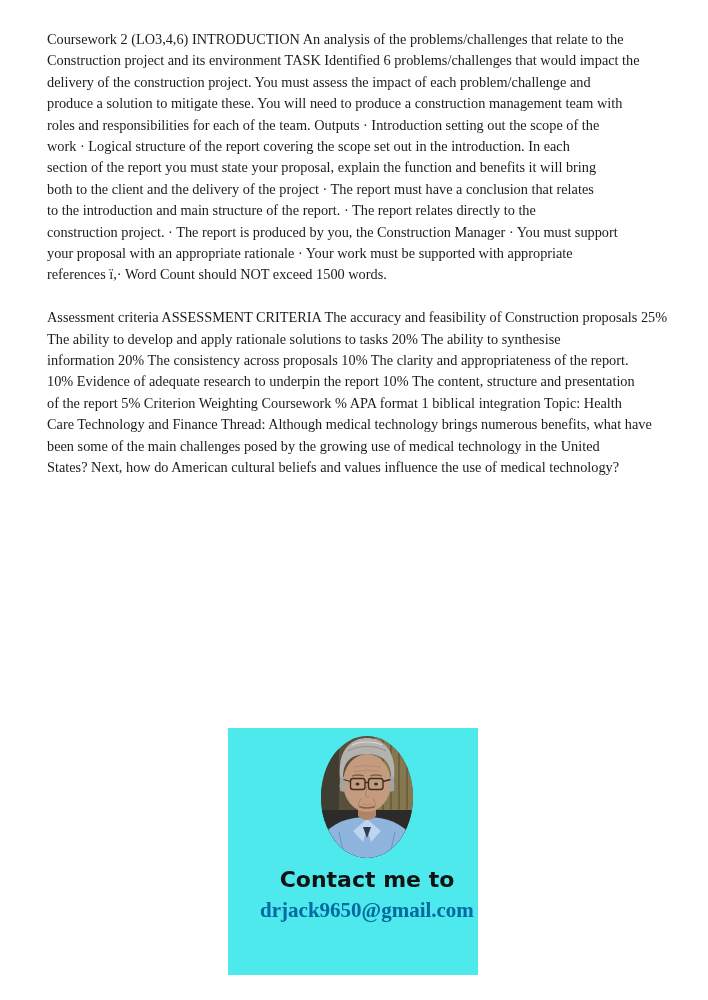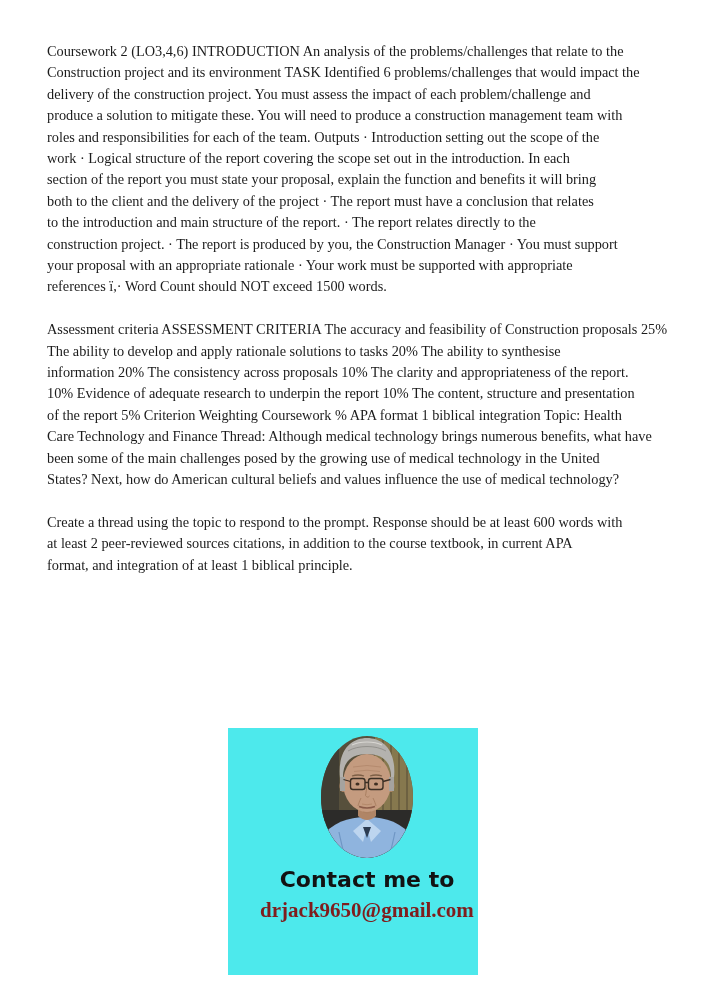--- a/index.html
+++ b/index.html
@@ -14,21 +14,20 @@
   }
   .doc {
     position: absolute;
     left: 47px;
     top: 29px;
     width: 658px;
     font-family: "Liberation Serif", serif;
     font-size: 14.3px;
     line-height: 21.4px;
     color: #1b1b1b;
-    margin-top: 12px;
   }
   .doc p {
     margin: 0 0 21.4px 0;
     white-space: pre-line;
   }
   .contact-card {
     position: absolute;
     left: 228px;
     top: 728px;
     width: 250px;
@@ -54,21 +53,21 @@
     color: #121212;
     text-align: center;
     white-space: nowrap;
   }
   .card-line.first { margin-top: 6px; }
   .card-email {
     font-family: "Liberation Serif", serif;
     font-weight: 700;
     font-size: 21px;
     line-height: 30px;
-    color: #7f1d1d;
+    color: #0369a1;
     text-align: center;
     white-space: nowrap;
   }
 </style>
 </head>
 <body>
 
 <div class="doc">
   <p>Coursework 2 (LO3,4,6) INTRODUCTION An analysis of the problems/challenges that relate to the
 Construction project and its environment TASK Identified 6 problems/challenges that would impact the
@@ -83,23 +82,20 @@
 your proposal with an appropriate rationale · Your work must be supported with appropriate
 references ï,· Word Count should NOT exceed 1500 words.</p>
   <p>Assessment criteria ASSESSMENT CRITERIA The accuracy and feasibility of Construction proposals 25%
 The ability to develop and apply rationale solutions to tasks 20% The ability to synthesise
 information 20% The consistency across proposals 10% The clarity and appropriateness of the report.
 10% Evidence of adequate research to underpin the report 10% The content, structure and presentation
 of the report 5% Criterion Weighting Coursework % APA format 1 biblical integration Topic: Health
 Care Technology and Finance Thread: Although medical technology brings numerous benefits, what have
 been some of the main challenges posed by the growing use of medical technology in the United
 States? Next, how do American cultural beliefs and values influence the use of medical technology?</p>
-  <p>Create a thread using the topic to respond to the prompt. Response should be at least 600 words with
-at least 2 peer-reviewed sources citations, in addition to the course textbook, in current APA
-format, and integration of at least 1 biblical principle.</p>
 </div>
 
 <div class="contact-card">
   <div class="photo" role="img" aria-label="oval portrait photo of an elderly man with gray hair, glasses and a light blue shirt">
     <svg viewBox="0 0 92 122" xmlns="http://www.w3.org/2000/svg">
       <defs>
         <clipPath id="ovalClip">
             <ellipse cx="46" cy="61" rx="46" ry="61"></ellipse>
           </clipPath>
       </defs>

